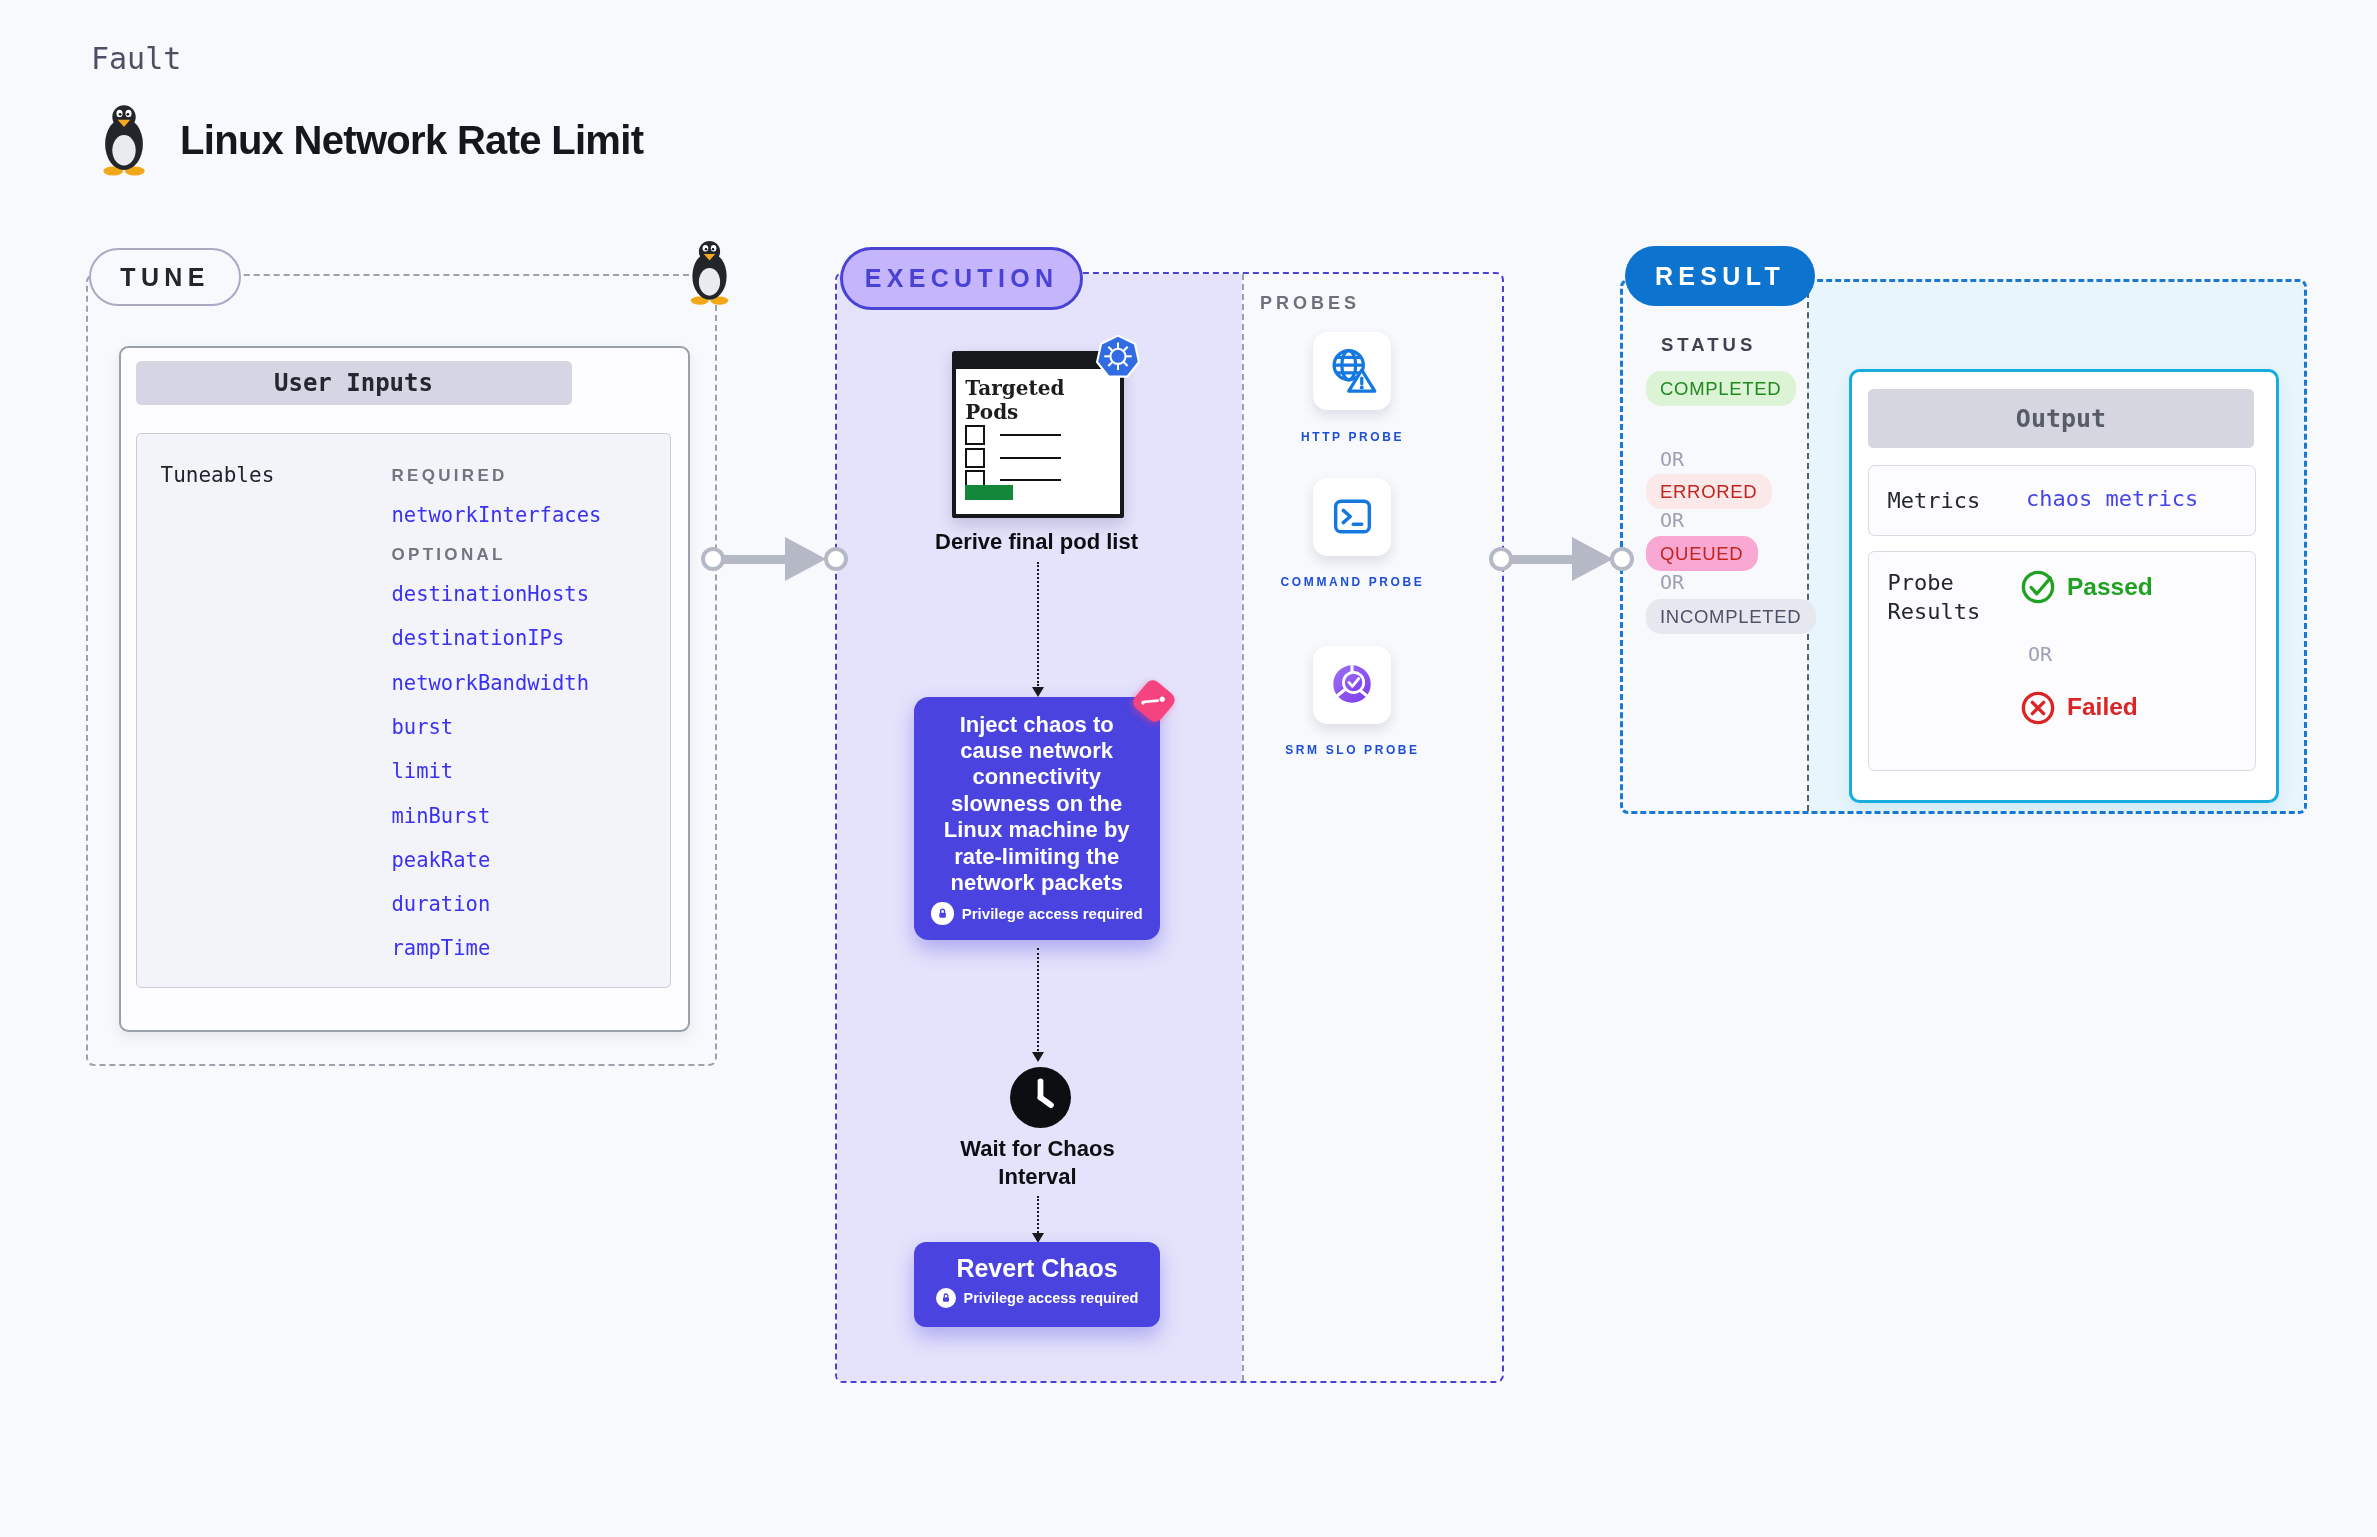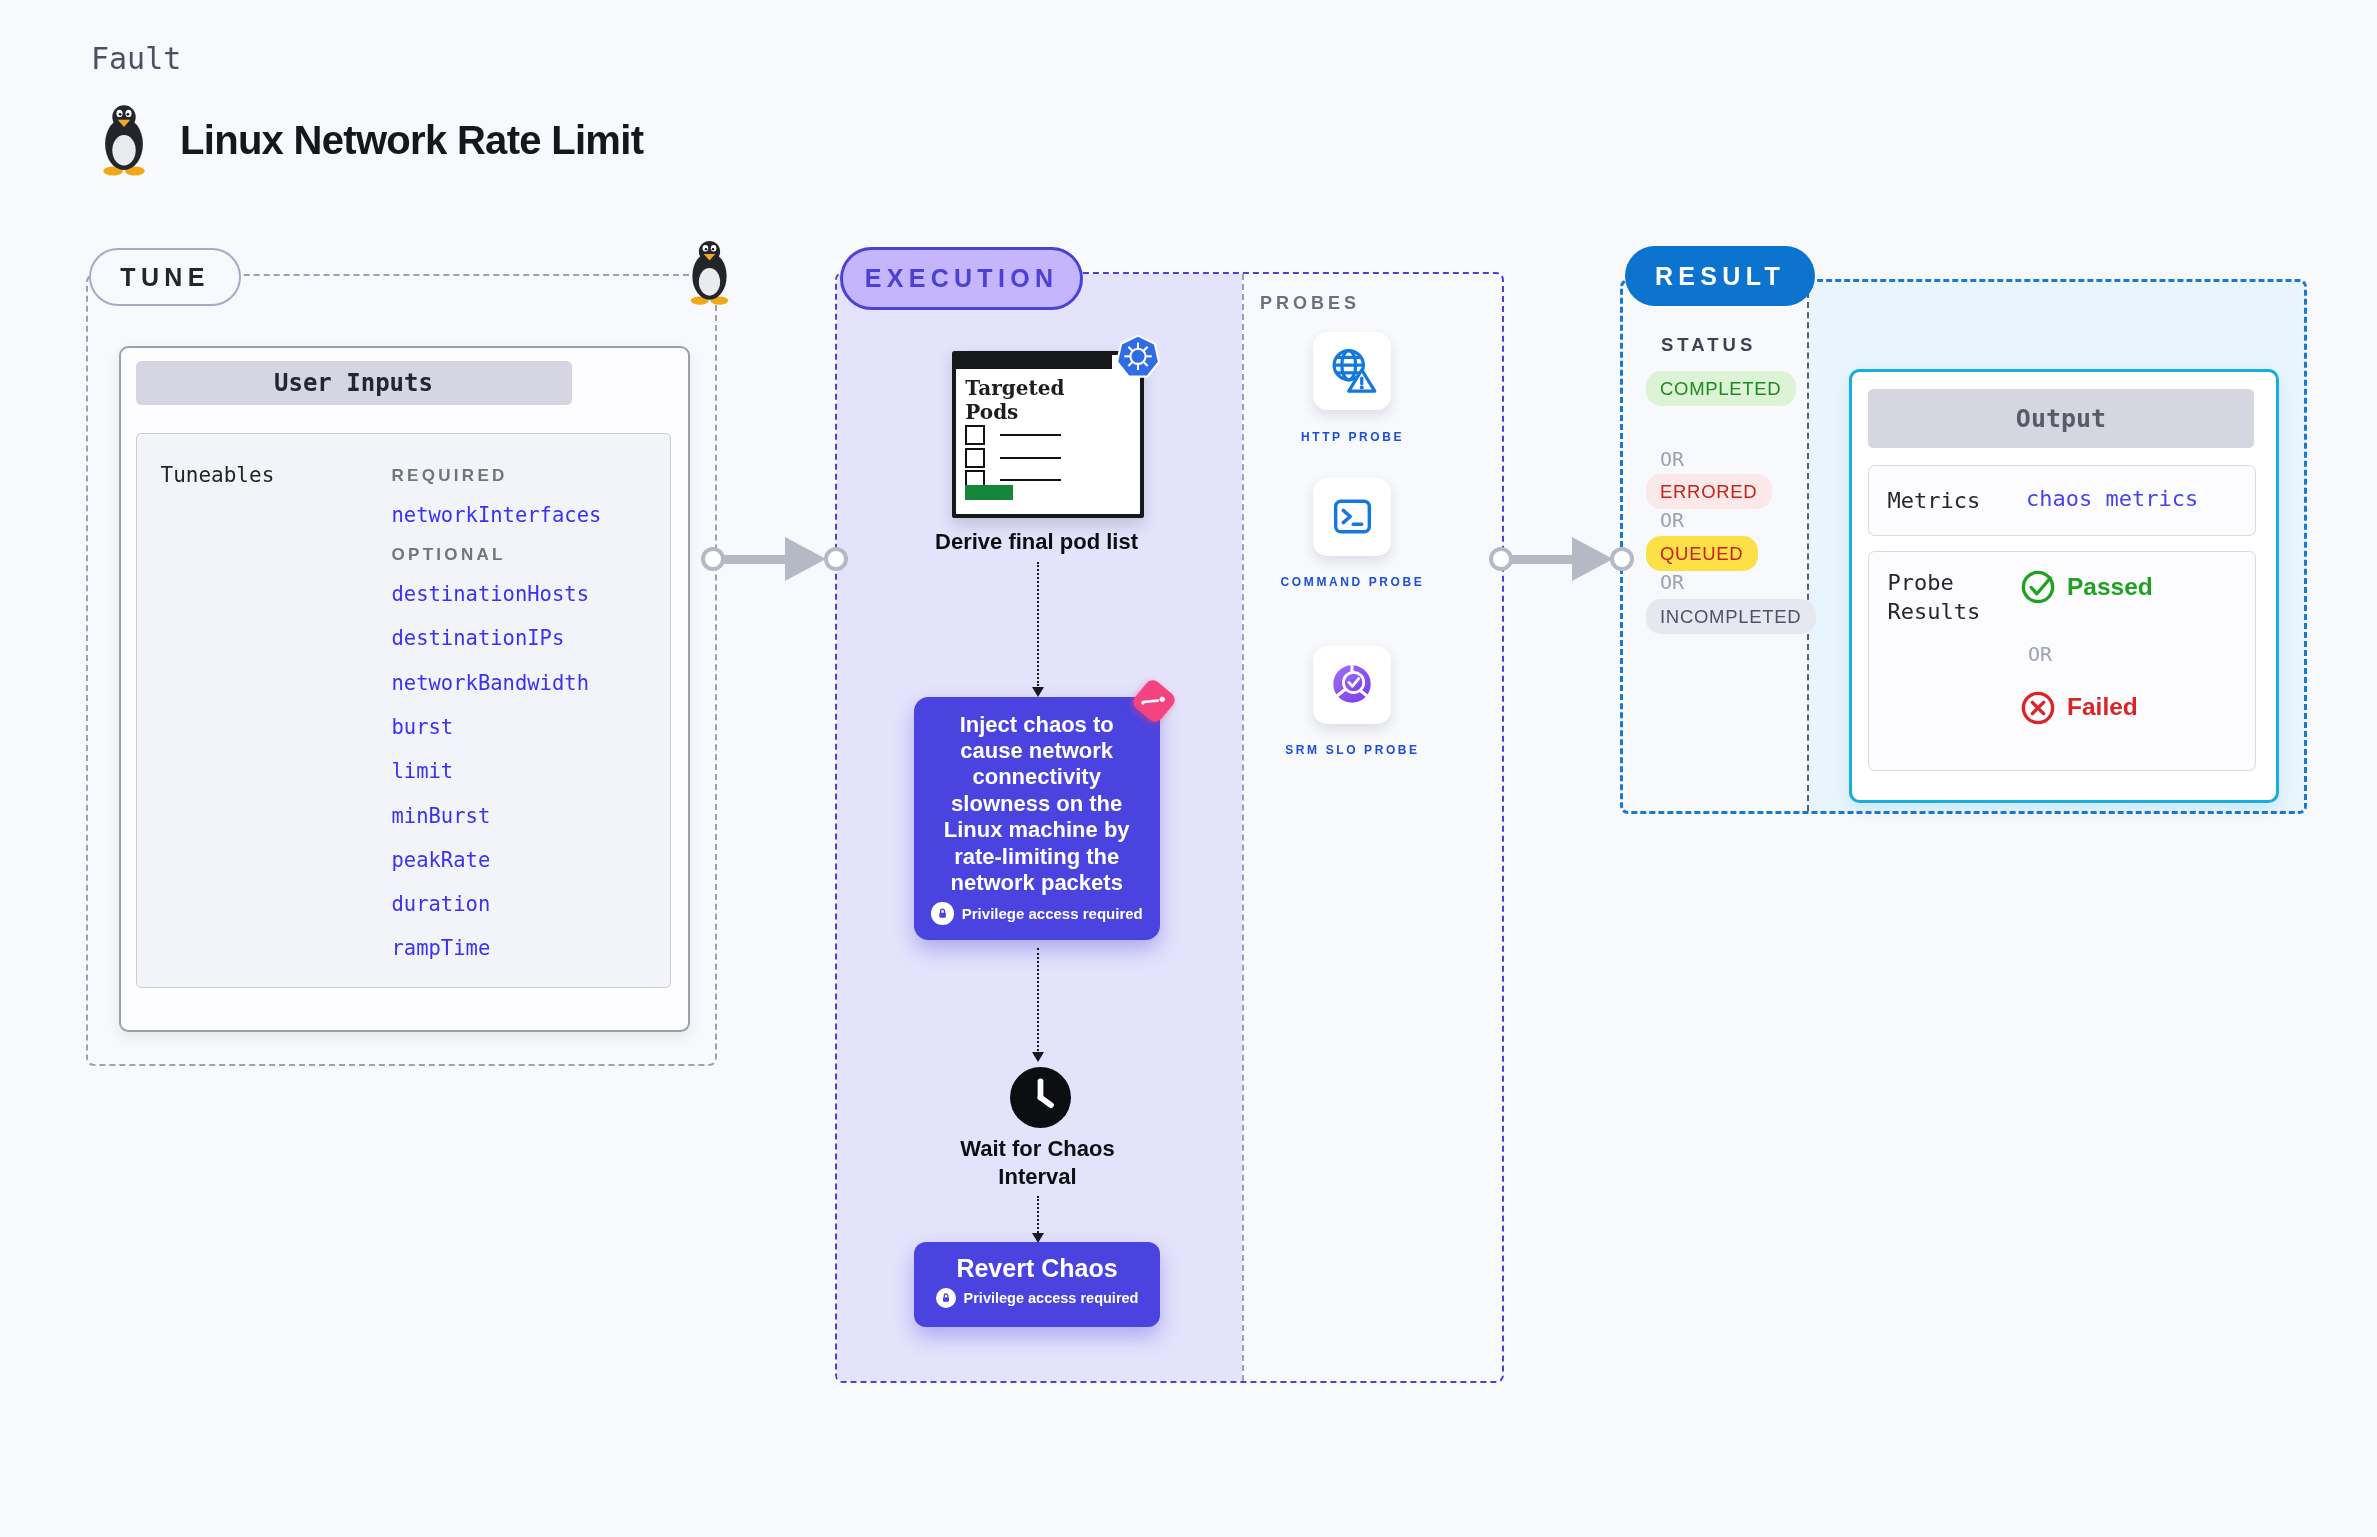--- a/index.html
+++ b/index.html
@@ -35,21 +35,21 @@
   .tuneables-label{left:24px;top:29px;font-size:21px;color:#20242e;}
   .req-opt{font-size:17px;font-weight:bold;color:#71757f;letter-spacing:3.3px;}
   .tuneable{font-size:20.5px;color:#3a31f2;cursor:pointer;}
 
   
   .exec-panel{left:835px;top:272px;width:665px;height:1107px;
               border:2.6px dashed #4a42d4;border-radius:8px;}
   .exec-fill{left:0;top:0;width:405px;height:100%;background:#e4e3fb;border-radius:5.3px 0 0 5.3px;}
   .probes-divider{left:405px;top:0;height:100%;border-left:2px dashed #9ba1ad;}
   .pods-card{left:115px;top:77px;width:164px;height:159px;background:#ffffff;
-             border:4px solid #16181c;border-radius:2.6px;box-shadow:0 6.6px 14.5px rgba(40,40,90,.18);padding-left:20px;}
+             border:4px solid #16181c;border-radius:2.6px;box-shadow:0 6.6px 14.5px rgba(40,40,90,.18);}
   .pods-topbar{left:-0.7px;top:-0.7px;width:157px;height:14.5px;background:#16181c;}
   .pods-title{left:9.3px;top:21px;font-size:20px;line-height:24px;font-weight:bold;
               font-family:"DejaVu Serif","Liberation Serif",serif;color:#1d1d1f;}
   .cb{width:16px;height:16px;border:2.6px solid #111;background:#fff;}
   .cb-line{width:61px;height:2.6px;background:#111;}
   .pods-greenbar{left:9.3px;top:130px;width:48px;height:14.5px;background:#15873b;}
   .k8s-badge{right:-20px;top:-20px;width:44px;height:44px;}
   .step-label{font-size:22px;line-height:28px;font-weight:bold;color:#0c0e12;text-align:center;}
   .dotconn{border-left:2.6px dotted #17191d;width:0;}
   .dothead{width:0;height:0;border-left:6.6px solid transparent;border-right:6.6px solid transparent;
@@ -84,21 +84,21 @@
 
   
   .result-panel{left:1620px;top:279px;width:681px;height:529px;
                 border:3.3px dashed #1878d2;border-radius:8px;}
   .result-fill-right{left:184px;top:0;right:0;height:100%;background:#e8f5fc;border-radius:0 5.3px 5.3px 0;}
   .result-divider{left:184px;top:0;height:100%;border-left:2px dashed #565d6b;}
   .status-label{left:38px;top:52px;font-size:18.5px;font-weight:bold;color:#3e4354;letter-spacing:4px;}
   .status-badge{left:22.5px;padding:6.6px 14.5px;border-radius:15px;font-size:18.5px;font-weight:normal;letter-spacing:0.7px;text-align:center;}
   .st-0{background:#dcf3d6;color:#1f8a1f;}
   .st-1{background:#fbe9e9;color:#c3251e;}
-  .st-2{background:#fde047;color:#c3251e;}
+  .st-2{background:#f9a8d4;color:#c3251e;}
   .st-3{background:#e7e8ef;color:#4d5268;}
   .or-label{left:37px;font-size:20px;color:#9ba1b4;}
   .output-box{left:226px;top:87px;width:424px;height:428px;background:#ffffff;
               border:3.3px solid #17addf;border-radius:10.6px;box-shadow:0 6.6px 16px rgba(20,140,200,.12);}
   .output-header{left:16px;top:17px;width:386px;height:59px;background:#d6d6e1;border-radius:5.3px;
                  display:flex;align-items:center;justify-content:center;
                  font-size:25px;font-weight:bold;color:#575c69;}
   .out-row{left:16px;width:386px;background:#fcfcfe;border:1.3px solid #d8dae3;border-radius:6.6px;}
   .out-label{font-size:22px;color:#23262e;line-height:29px;}
   .metrics-link{font-size:22px;color:#4645ea;cursor:pointer;}

